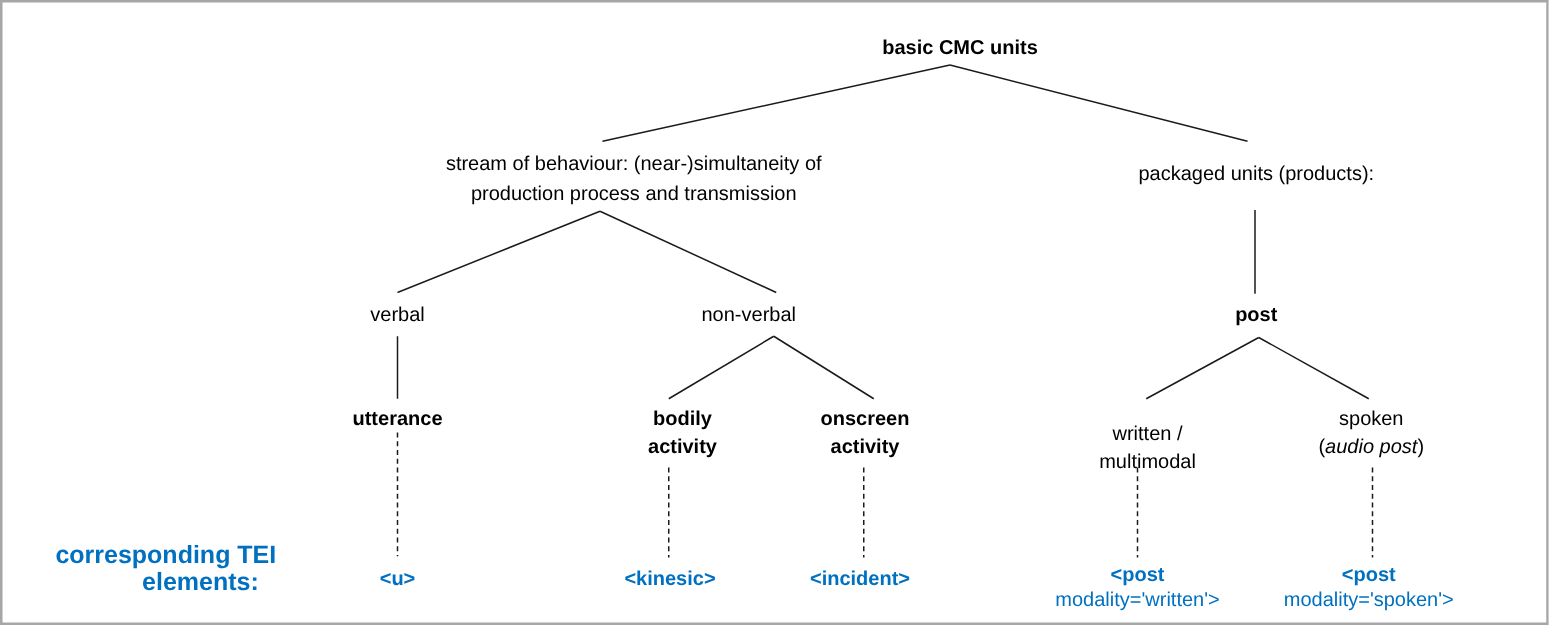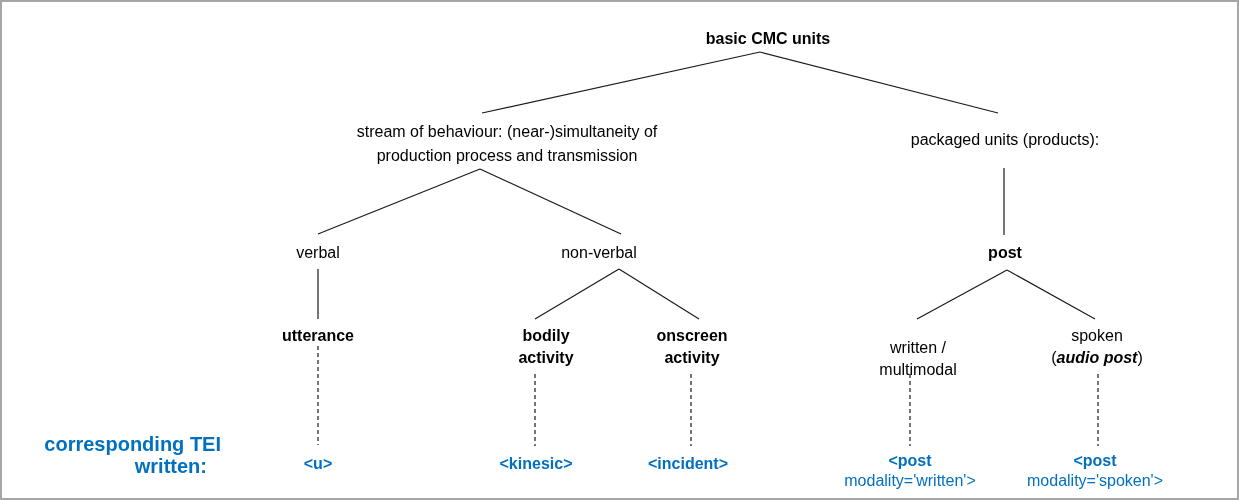--- a/index.html
+++ b/index.html
@@ -29,21 +29,21 @@
   .bold { font-weight: bold; }
   .blue { color: #0070C0; }
   .tei-tag { font-size: 16px; line-height: 20px; }
   .anchored-right {
     position: absolute;
     font-size: 20px;
     line-height: 22px;
     white-space: nowrap;
     text-align: right;
   }
-  .it { font-style: italic; font-weight: bold; }
+  .it { font-style: italic; }
 </style>
 </head>
 <body>
 
 <div class="canvas">
 
   <svg class="lines" width="1239" height="500">
 
     <line x1="758" y1="50" x2="480" y2="111"></line>
     <line x1="758" y1="50" x2="996" y2="111"></line>
@@ -98,21 +98,21 @@
     <div>written /</div>
     <div>multimodal</div>
   </div>
 
   <div class="node" style="left:1095px; top:323px;">
     <div>spoken</div>
     <div><span>(</span><span class="it">audio post</span><span>)</span></div>
   </div>
 
   <div class="anchored-right bold blue" style="right:1016px; top:431px;">corresponding TEI</div>
-  <div class="anchored-right bold blue" style="right:1030px; top:453px;">written:</div>
+  <div class="anchored-right bold blue" style="right:1030px; top:453px;">elements:</div>
 
   <div class="node bold blue" style="left:316px; top:451px;">&lt;u&gt;</div>
   <div class="node bold blue" style="left:534px; top:451px;">&lt;kinesic&gt;</div>
   <div class="node bold blue" style="left:686px; top:451px;">&lt;incident&gt;</div>
 
   <div class="node blue tei-tag" style="left:908px; top:449px;">
     <div class="bold">&lt;post</div>
     <div>modality='written'&gt;</div>
   </div>
 

